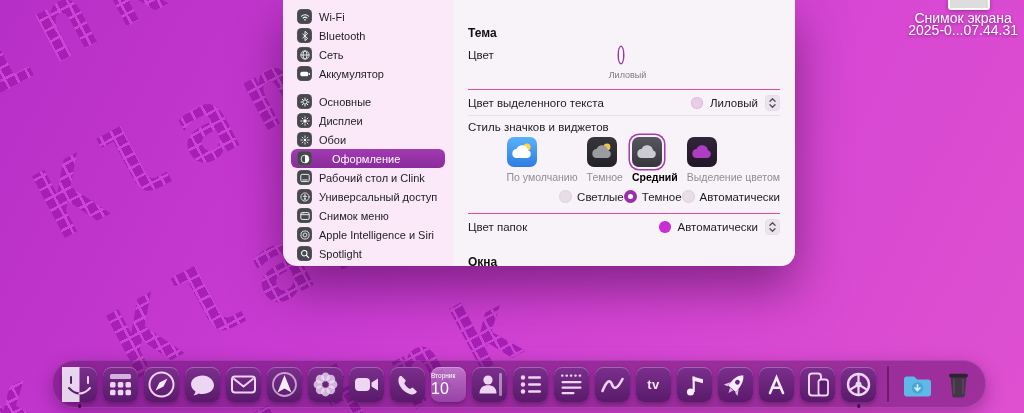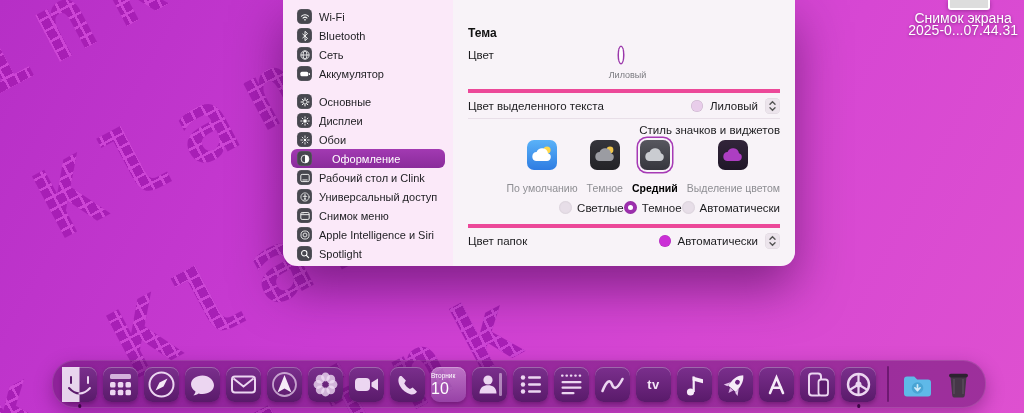--- a/index.html
+++ b/index.html
@@ -28,39 +28,39 @@
   .sb-item{display:flex;align-items:center;gap:7px;height:19px;padding:0 6px;border-radius:6px;
     font-size:11px;color:#1d1d21;white-space:nowrap;}
   .sb-item.selected{background:linear-gradient(180deg,#a23ab2,#8a2b9b);color:#fff;gap:20px;}
   .sb-gap{height:9px;}
   .sb-icon{width:15px;height:15px;border-radius:4.5px;background:#47474f;flex:none;
     display:flex;align-items:center;justify-content:center;box-shadow:inset 0 0 0 .5px rgba(255,255,255,.15);}
   .sb-icon svg{width:12px;height:12px;display:block;}
   .content{flex:1;background:#f8f3f8;padding:18px 15px 0;box-sizing:border-box;font-size:11.5px;color:#1c1c1f;}
   .sec-h{font-weight:700;font-size:12px;color:#111;margin:8px 0 4px;}
   .row{display:flex;align-items:center;justify-content:flex-end;gap:7px;min-height:25px;
-    border-top:4px solid #ec4899;position:relative;}
+    border-top:1px solid #ec4899;position:relative;}
   .row.no-line{border-top:none;}
   .row .lbl{margin-right:auto;}
   
   .color-row{align-items:flex-start;padding:5px 0 15px;}
   .sw-wrap{position:relative;width:17px;height:17px;flex:none;}
   .sw{width:17px;height:17px;border-radius:50%;box-shadow:inset 0 0 0 .5px rgba(0,0,0,.12);}
   .sw.multicolor{background:conic-gradient(#ff3b30,#ff9500,#ffcc00,#34c759,#00c7be,#007aff,#af52de,#ff2d55,#ff3b30);}
   .sw-wrap.selected .sw{border:2px solid #fff;box-shadow:0 0 0 1.5px #9b38ab;box-sizing:border-box;}
   .sw-sub{position:absolute;top:21px;left:50%;transform:translateX(-50%);font-size:9px;color:#7b7b80;white-space:nowrap;}
   .mini-dot{width:12px;height:12px;border-radius:50%;flex:none;box-shadow:inset 0 0 0 .5px rgba(0,0,0,.15);}
   .stepper{width:15px;height:16px;border-radius:4.5px;background:#ece4ec;display:flex;flex-direction:column;
     align-items:center;justify-content:center;flex:none;box-shadow:inset 0 0 0 .5px rgba(0,0,0,.06);}
   .stepper svg{width:9px;height:12px;display:block;}
   
   .opts-row{border-top:1px solid #e8dfe8;padding:5px 0 2px;display:flex;flex-direction:column;gap:4px;}
-  .opts-row .lbl{font-size:11.5px;text-align:right;}
+  .opts-row .lbl{font-size:11.5px;}
   .opts{display:flex;justify-content:flex-end;gap:9px;}
-  .opt{display:flex;flex-direction:column;align-items:center;gap:12px;}
+  .opt{display:flex;flex-direction:column;align-items:flex-start;gap:4px;}
   .tile{width:30px;height:30px;border-radius:7px;position:relative;overflow:hidden;flex:none;}
   .tile svg{position:absolute;inset:0;}
   .tile.t-default{background:linear-gradient(180deg,#5ab2f8,#2e7ce2);}
   .tile.t-dark{background:linear-gradient(180deg,#35353b,#232327);}
   .tile.t-clear{background:linear-gradient(180deg,#57575f,#36363d);}
   .tile.t-tinted{background:linear-gradient(180deg,#32253a,#201728);}
   .opt.selected .tile{box-shadow:0 0 0 2px #f8f3f8,0 0 0 3.5px #a63ab5;}
   .opt-cap{font-size:10.5px;color:#8e8e93;white-space:nowrap;}
   .opt.selected .opt-cap{color:#000;font-weight:700;}
   .radios{display:flex;justify-content:flex-end;gap:0;padding:3px 0 8px;}

